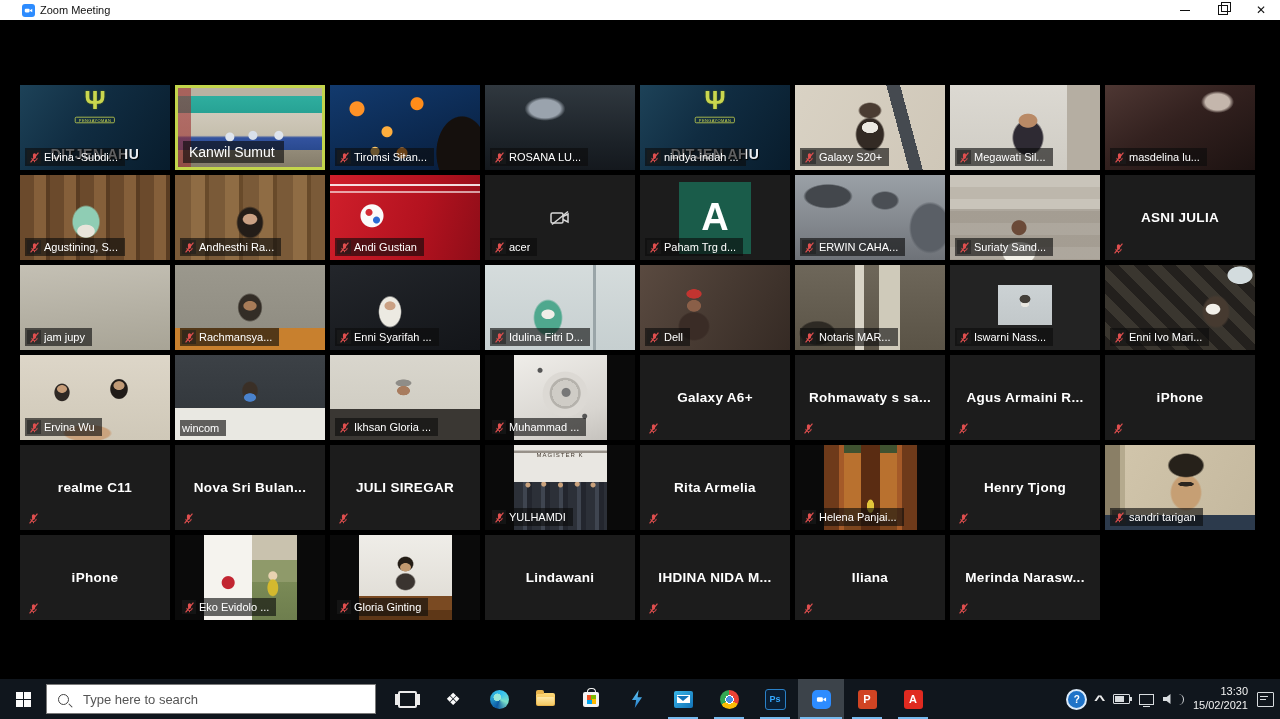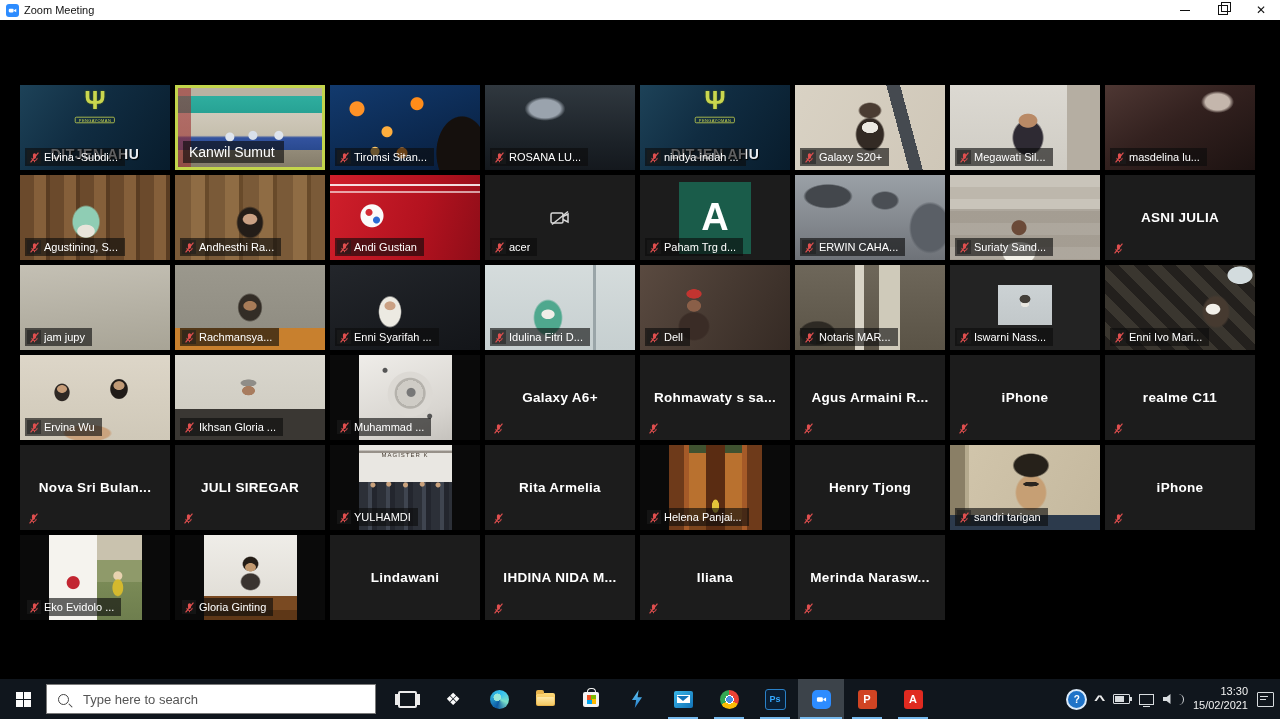--- a/index.html
+++ b/index.html
@@ -1,18 +1,18 @@
 <!DOCTYPE html>
 <html><head>
 <meta charset="utf-8">
 <style>
   html,body{margin:0;padding:0;background:#000;width:1280px;height:719px;overflow:hidden;
     font-family:"Liberation Sans","DejaVu Sans",sans-serif;}
   
-  .titlebar{height:20px;background:#fff;display:flex;align-items:center;position:relative;}
+  .titlebar{height:20px;background:#fff;display:flex;align-items:center;position:relative;padding-left:16px;}
   .zoom-app-icon{width:13px;height:13px;border-radius:3px;background:#2d8cff;margin:0 5px 0 6px;
     display:flex;align-items:center;justify-content:center;}
   .tb-title{font-size:11px;color:#111;}
   .wbtns{position:absolute;right:0;top:0;height:20px;display:flex;}
   .wbtn{width:38px;height:20px;display:flex;align-items:center;justify-content:center;cursor:default;}
   .glyph-min{display:block;width:10px;border-top:1.4px solid #111;}
   .glyph-restore{display:block;width:8px;height:8px;border:1.2px solid #111;position:relative;background:#fff;}
   .glyph-restore::before{content:"";position:absolute;top:-4px;left:2px;width:8px;height:8px;border:1.2px solid #111;}
   .glyph-close{font-size:12px;color:#111;line-height:1;}
   
@@ -643,20 +643,26 @@
             <svg width="11" height="11" viewBox="0 0 14 14">
               <rect x="5" y="1.5" width="4" height="7" rx="2" fill="#e04f4f"></rect>
               <path d="M3.5 7.5a3.5 3.5 0 0 0 7 0" fill="none" stroke="#e04f4f" stroke-width="1.2"></path>
               <line x1="7" y1="11" x2="7" y2="13" stroke="#e04f4f" stroke-width="1.2"></line>
               <line x1="2" y1="13.2" x2="12" y2="0.8" stroke="#e04f4f" stroke-width="1.5"></line>
             </svg>
           </span>
           <span class="nm">Ervina Wu</span>
         </div>
       </div>
+      <div class="tile" title="wincom">
+        <div class="video v-wincom"></div>
+        <div class="label">
+          <span class="nm">wincom</span>
+        </div>
+      </div>
       <div class="tile" title="Ikhsan Lubis ...">
         <div class="video v-ikhsan"></div>
         <div class="label">
           <span class="mic">
             <svg width="11" height="11" viewBox="0 0 14 14">
               <rect x="5" y="1.5" width="4" height="7" rx="2" fill="#e04f4f"></rect>
               <path d="M3.5 7.5a3.5 3.5 0 0 0 7 0" fill="none" stroke="#e04f4f" stroke-width="1.2"></path>
               <line x1="7" y1="11" x2="7" y2="13" stroke="#e04f4f" stroke-width="1.2"></line>
               <line x1="2" y1="13.2" x2="12" y2="0.8" stroke="#e04f4f" stroke-width="1.5"></line>
             </svg>

